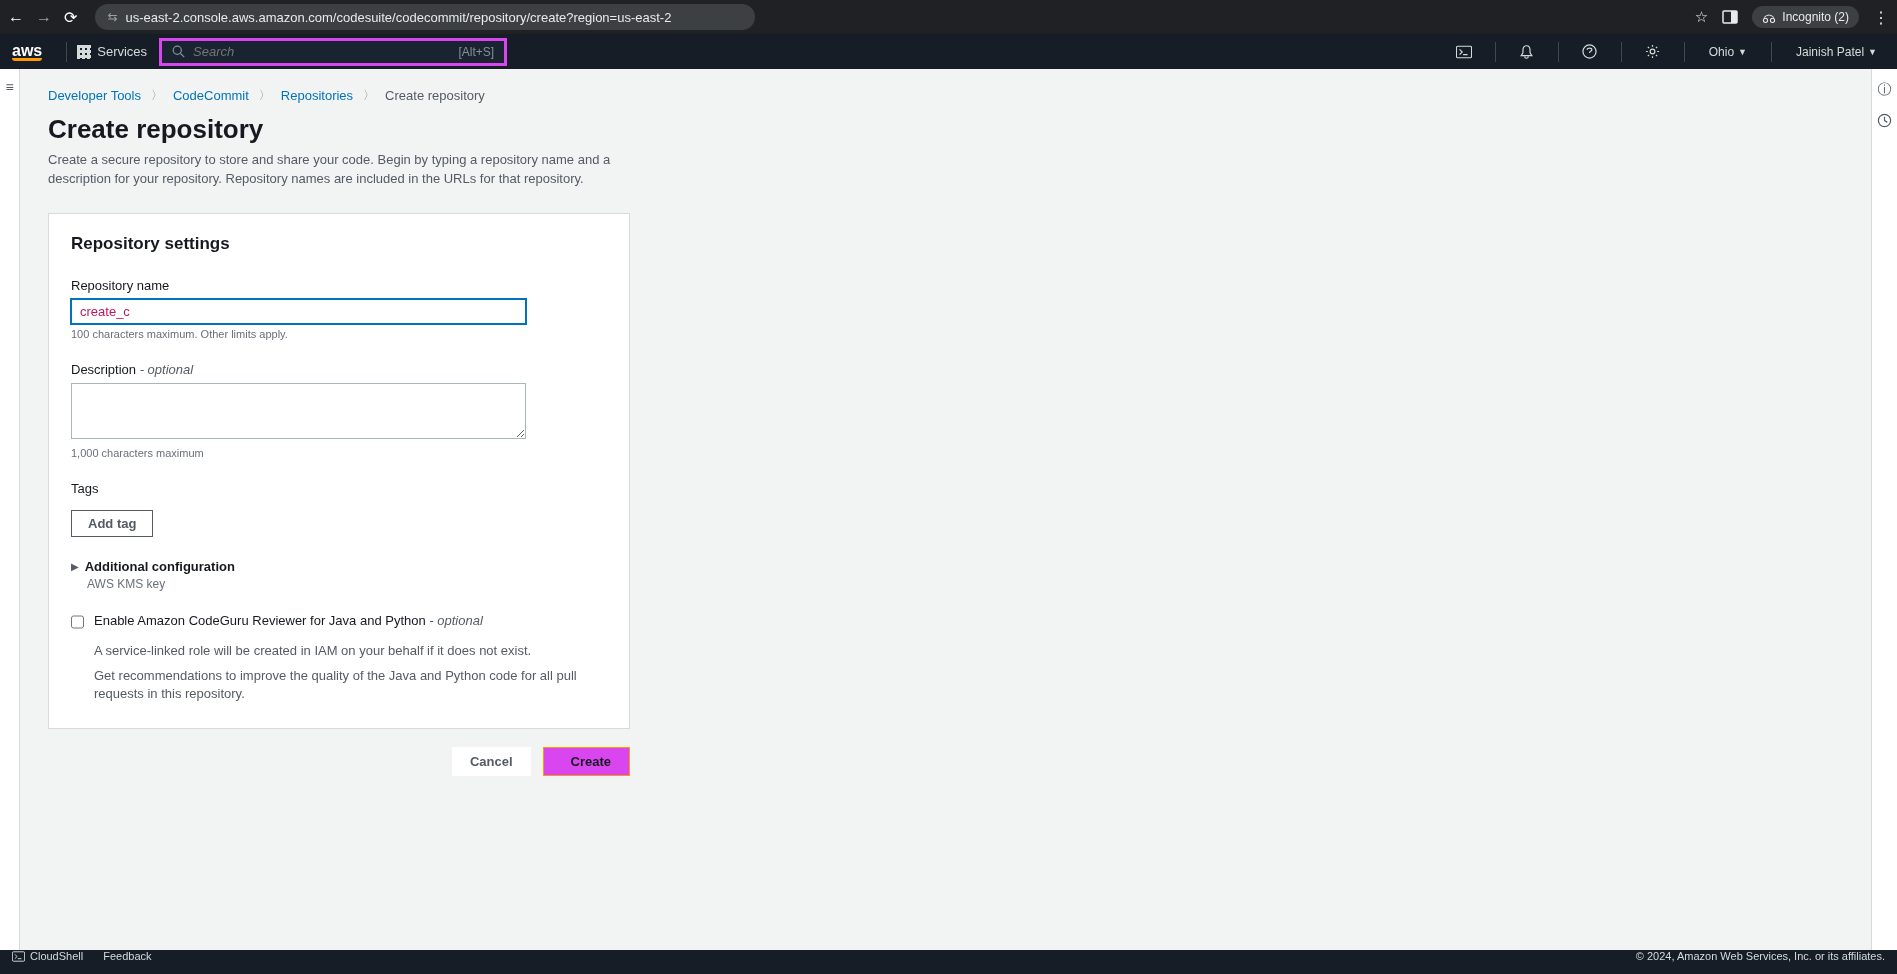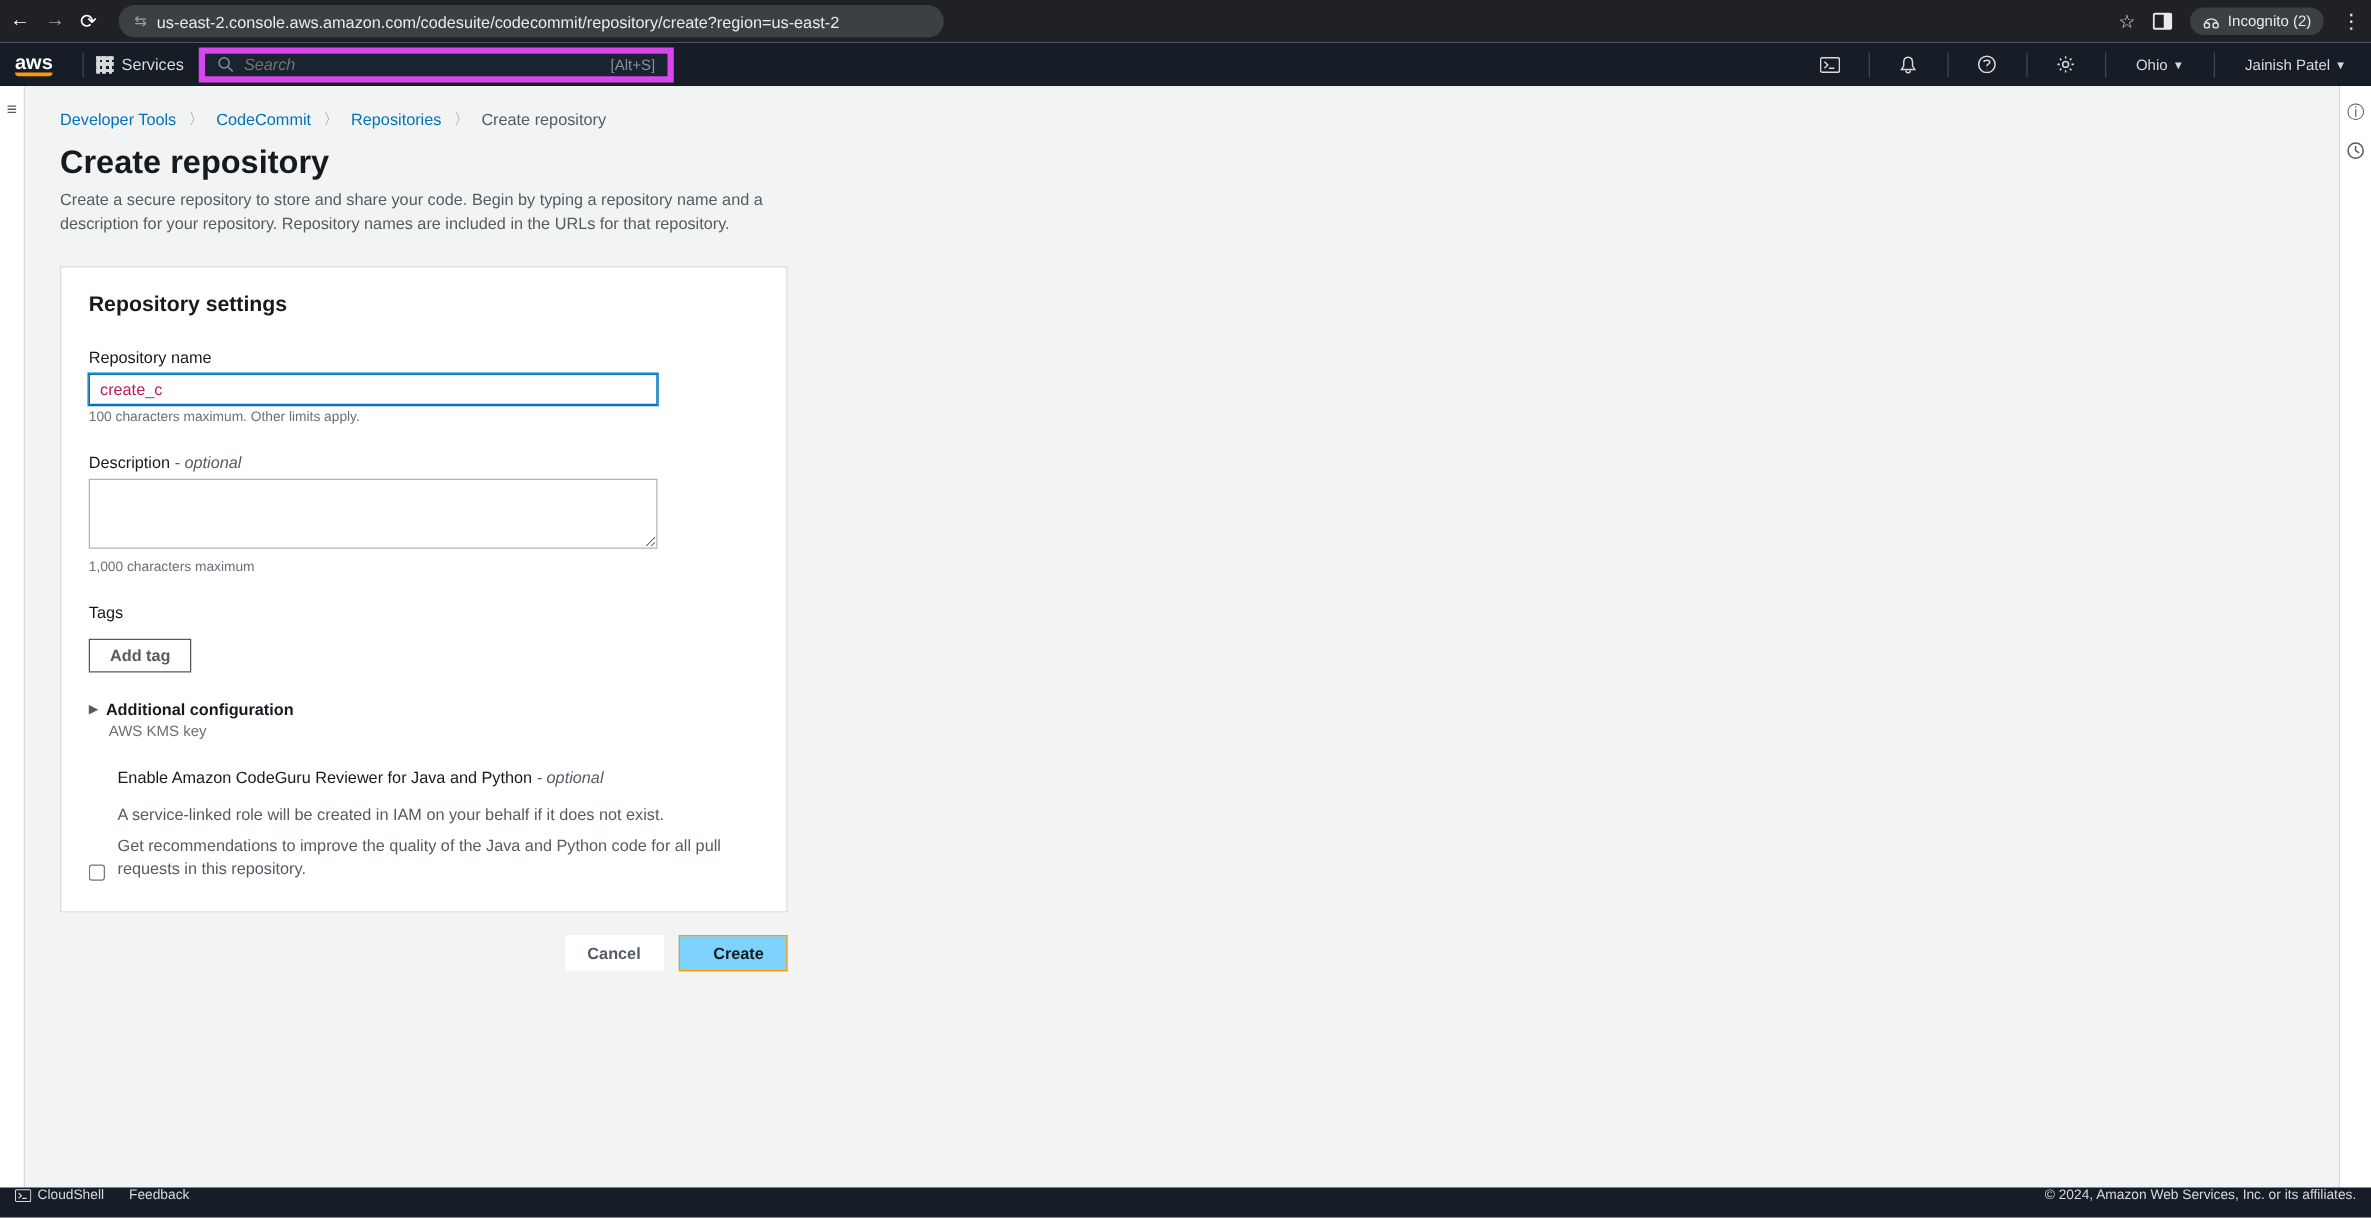--- a/index.html
+++ b/index.html
@@ -20,21 +20,21 @@
     
     .aws-nav { height: 35px; background: #161d26; display: flex; align-items: center; padding: 0 12px; color: #d5dbdb; font-size: 13px; }
     .aws-logo { font-weight: 700; font-size: 16px; color: #fff; margin-right: 14px; position: relative; }
     .aws-logo::after { content: ''; display: block; height: 3px; background: #ff9900; border-radius: 0 0 6px 6px; margin-top: -2px; }
     .divider-v { border-left: 1px solid #414750; height: 20px; margin: 0 10px; }
     .services-btn { display: flex; align-items: center; gap: 6px; cursor: pointer; }
     .grid-icon { width: 14px; height: 14px; display: inline-block; background:
       repeating-linear-gradient(#d5dbdb 0 3px, transparent 3px 5px),
       repeating-linear-gradient(90deg, #d5dbdb 0 3px, transparent 3px 5px);
       background-size: 14px 14px; }
-    .aws-search { background: #1a2330; border: 5px solid #d946ef; height: 28px; width: 380px; margin-left: 12px; display: flex; align-items: center; padding: 0 10px; gap: 8px; color: #879196; }
+    .aws-search { background: #1a2330; border: 3px solid #d946ef; height: 28px; width: 348px; margin-left: 12px; display: flex; align-items: center; padding: 0 10px; gap: 8px; color: #879196; }
     .aws-search input { background: transparent; border: 0; color: #d5dbdb; flex: 1; outline: none; font-style: italic; font-size: 13px; }
     .kbd-hint { color: #879196; font-size: 12px; margin-left: auto; }
     .aws-right { margin-left: auto; display: flex; align-items: center; gap: 6px; }
     .aws-icon { width: 30px; display: flex; justify-content: center; align-items: center; cursor: pointer; font-size: 14px; color: #d5dbdb; }
     .region-btn, .user-btn { display: flex; align-items: center; gap: 4px; cursor: pointer; padding: 0 8px; font-size: 12px; }
     
     
     .work-area { display: flex; height: calc(100% - 34px - 35px - 24px); background: #f2f3f3; }
     .left-rail { width: 20px; background: #fff; border-right: 1px solid #d5dbdb; display: flex; justify-content: center; padding-top: 10px; }
     .left-rail span { color: #545b64; font-size: 14px; cursor: pointer; }
@@ -60,29 +60,29 @@
     .field-label { font-size: 13px; color: #16191f; margin-bottom: 6px; display: block; }
     .field-label .opt { font-style: italic; color: #545b64; }
     .text-input { width: 455px; border: 1px solid #0073bb; box-shadow: 0 0 0 1px #0073bb; padding: 4px 8px; font-size: 13px; color: #be185d; outline: none; }
     .hint { font-size: 11px; color: #687078; margin-top: 4px; }
     
     .textarea { width: 455px; height: 56px; border: 1px solid #aab7b8; padding: 6px 8px; font-size: 13px; resize: both; outline: none; font-family: inherit; }
     
     .field-group { margin-bottom: 22px; }
     
     .btn { border: 1px solid #545b64; background: #fff; color: #545b64; font-size: 13px; font-weight: 700; padding: 6px 18px; cursor: pointer; }
-    .btn.primary { background: #7dd3fc; border-color: #ff9900; color: #16191f; padding-left: 27px; }
+    .btn.primary { background: #d946ef; border-color: #ff9900; color: #16191f; padding-left: 27px; }
     .btn.small { padding: 5px 16px; }
     
     .expander { display: flex; align-items: center; gap: 6px; cursor: pointer; }
     .expander .caret { color: #545b64; font-size: 10px; }
     .expander .label { font-size: 13px; font-weight: 700; color: #16191f; }
     .expander-sub { font-size: 12px; color: #687078; margin-left: 16px; margin-top: 3px; }
     
-    .checkbox-row { display: flex; gap: 10px; align-items: flex-end; }
+    .checkbox-row { display: flex; gap: 10px; align-items: flex-start; }
     .checkbox-row input[type=checkbox] { margin-top: 2px; width: 14px; height: 14px; }
     .checkbox-body { font-size: 13px; color: #16191f; max-width: 460px; }
     .checkbox-body .opt { font-style: italic; color: #545b64; }
     .checkbox-desc { font-size: 13px; color: #545b64; margin-top: 6px; line-height: 1.45; }
     
     .form-actions { display: flex; justify-content: flex-end; gap: 12px; margin-top: 18px; width: 100%; }
     
     
     .aws-footer { position: absolute; bottom: 0; left: 0; right: 0; height: 24px; background: #161d26; display: flex; align-items: flex-start; padding: 0 12px; font-size: 11px; color: #d5dbdb; gap: 20px; }
     .aws-footer .right { margin-left: auto; display: flex; gap: 20px; flex-direction: column; }

